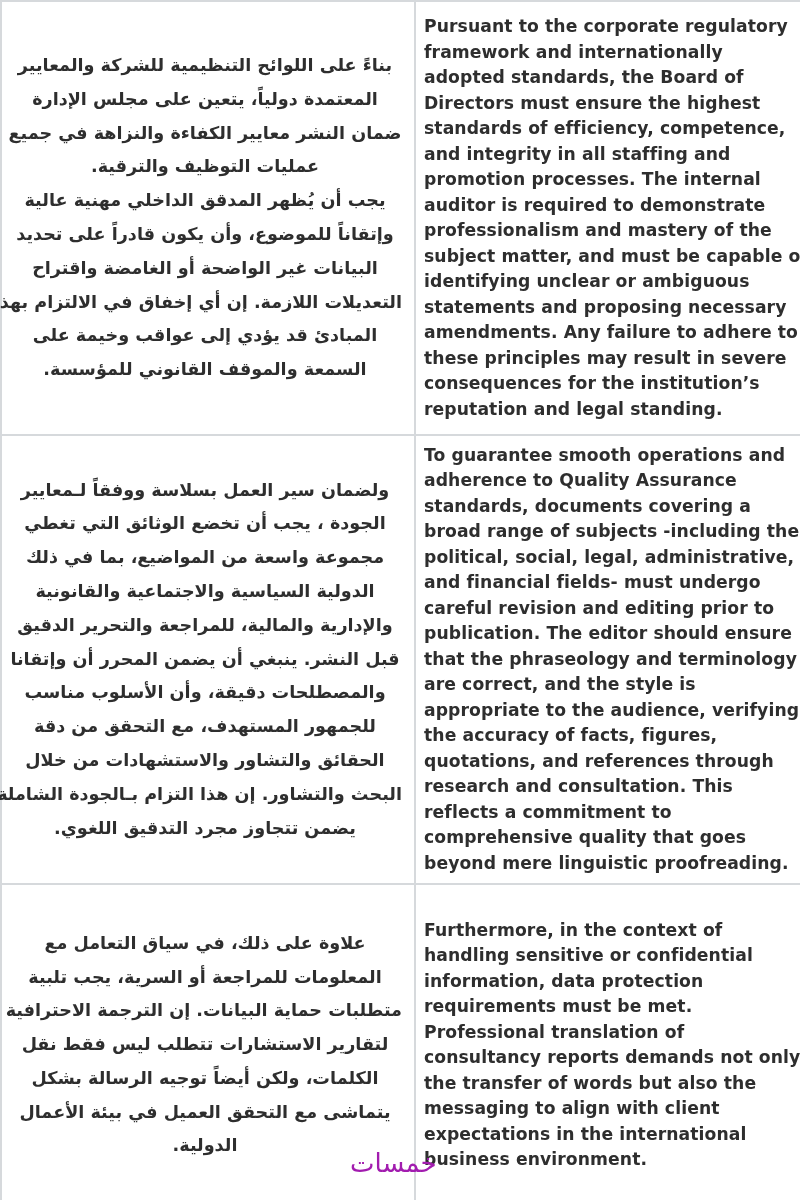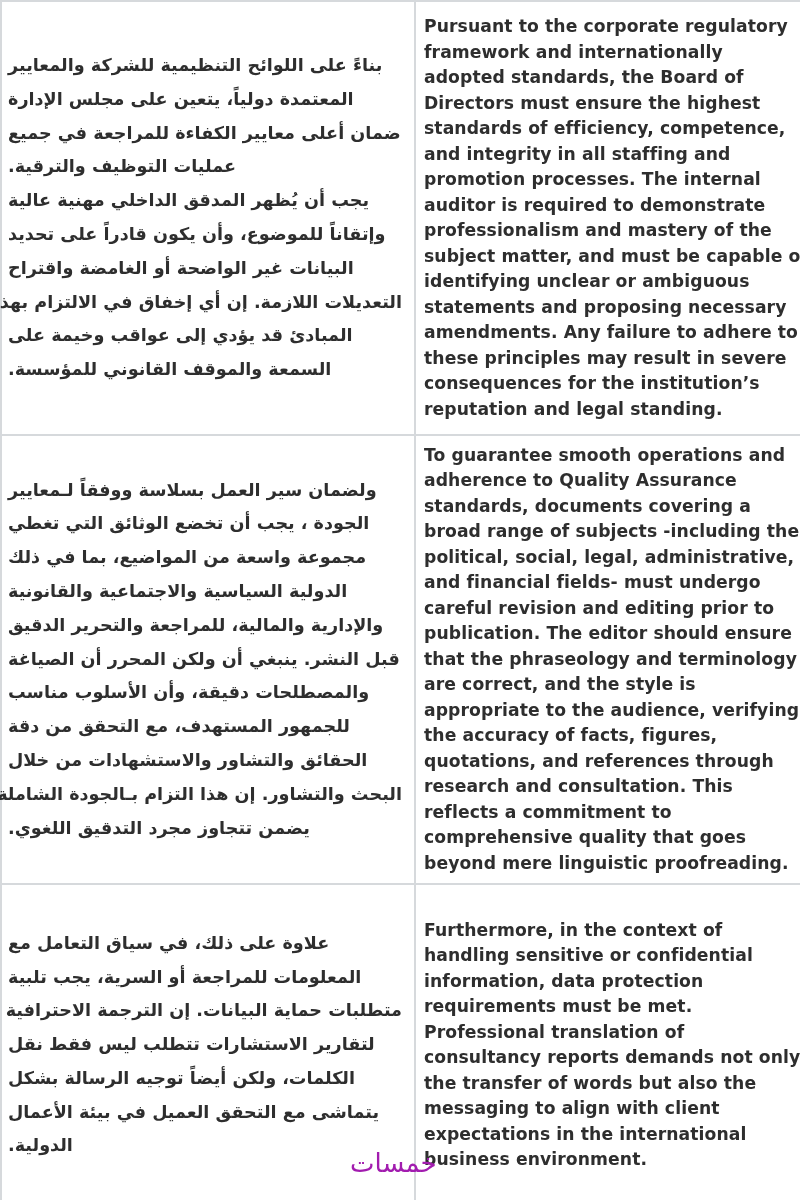--- a/index.html
+++ b/index.html
@@ -27,21 +27,21 @@
     table.bilingual td {
       border: 2px solid #d6d9dc;
       vertical-align: middle;
       color: #2e2e2e;
       font-weight: bold;
     }
     table.bilingual tr:first-child td { border-top: 2px solid #d6d9dc; }
     td.ar {
       width: 394px;
       direction: rtl;
-      text-align: left;
+      text-align: center;
       font-family: "DejaVu Sans", sans-serif;
       font-size: 17.6px;
       line-height: 33.8px;
       padding: 0 12px 0 6px;
     }
     td.en {
       width: 394px;
       direction: ltr;
       text-align: left;
       font-family: "DejaVu Sans", sans-serif;
@@ -70,21 +70,21 @@
 </head>
 <body>
 
 <div class="page">
   <table class="bilingual">
     <tbody>
       <tr class="row1">
         <td class="ar">
             <span class="cell-line">بناءً على اللوائح التنظيمية للشركة والمعايير</span>
             <span class="cell-line">المعتمدة دولياً، يتعين على مجلس الإدارة</span>
-            <span class="cell-line">ضمان أعلى معايير الكفاءة للمراجعة في جميع</span>
+            <span class="cell-line">ضمان النشر معايير الكفاءة والنزاهة في جميع</span>
             <span class="cell-line">عمليات التوظيف والترقية.</span>
             <span class="cell-line"> يجب أن يُظهر المدقق الداخلي مهنية عالية</span>
             <span class="cell-line">وإتقاناً للموضوع، وأن يكون قادراً على تحديد</span>
             <span class="cell-line">البيانات غير الواضحة أو الغامضة واقتراح</span>
             <span class="cell-line">التعديلات اللازمة. إن أي إخفاق في الالتزام بهذه</span>
             <span class="cell-line">المبادئ قد يؤدي إلى عواقب وخيمة على</span>
             <span class="cell-line">السمعة والموقف القانوني للمؤسسة.</span>
           </td>
         <td class="en">
             <span class="cell-line">Pursuant to the corporate regulatory</span>
@@ -105,21 +105,21 @@
             <span class="cell-line">reputation and legal standing.</span>
           </td>
       </tr>
       <tr class="row2">
         <td class="ar">
             <span class="cell-line">ولضمان سير العمل بسلاسة ووفقاً لـمعايير</span>
             <span class="cell-line">الجودة ، يجب أن تخضع الوثائق التي تغطي</span>
             <span class="cell-line">مجموعة واسعة من المواضيع، بما في ذلك</span>
             <span class="cell-line">الدولية السياسية والاجتماعية والقانونية</span>
             <span class="cell-line">والإدارية والمالية، للمراجعة والتحرير الدقيق</span>
-            <span class="cell-line">قبل النشر. ينبغي أن ولكن المحرر أن الصياغة</span>
+            <span class="cell-line">قبل النشر. ينبغي أن يضمن المحرر أن وإتقانا</span>
             <span class="cell-line">والمصطلحات دقيقة، وأن الأسلوب مناسب</span>
             <span class="cell-line">للجمهور المستهدف، مع التحقق من دقة</span>
             <span class="cell-line">الحقائق والتشاور والاستشهادات من خلال</span>
             <span class="cell-line">البحث والتشاور. إن هذا التزام بـالجودة الشاملة</span>
             <span class="cell-line">يضمن تتجاوز مجرد التدقيق اللغوي.</span>
           </td>
         <td class="en">
             <span class="cell-line">To guarantee smooth operations and</span>
             <span class="cell-line">adherence to Quality Assurance</span>
             <span class="cell-line">standards, documents covering a</span>

